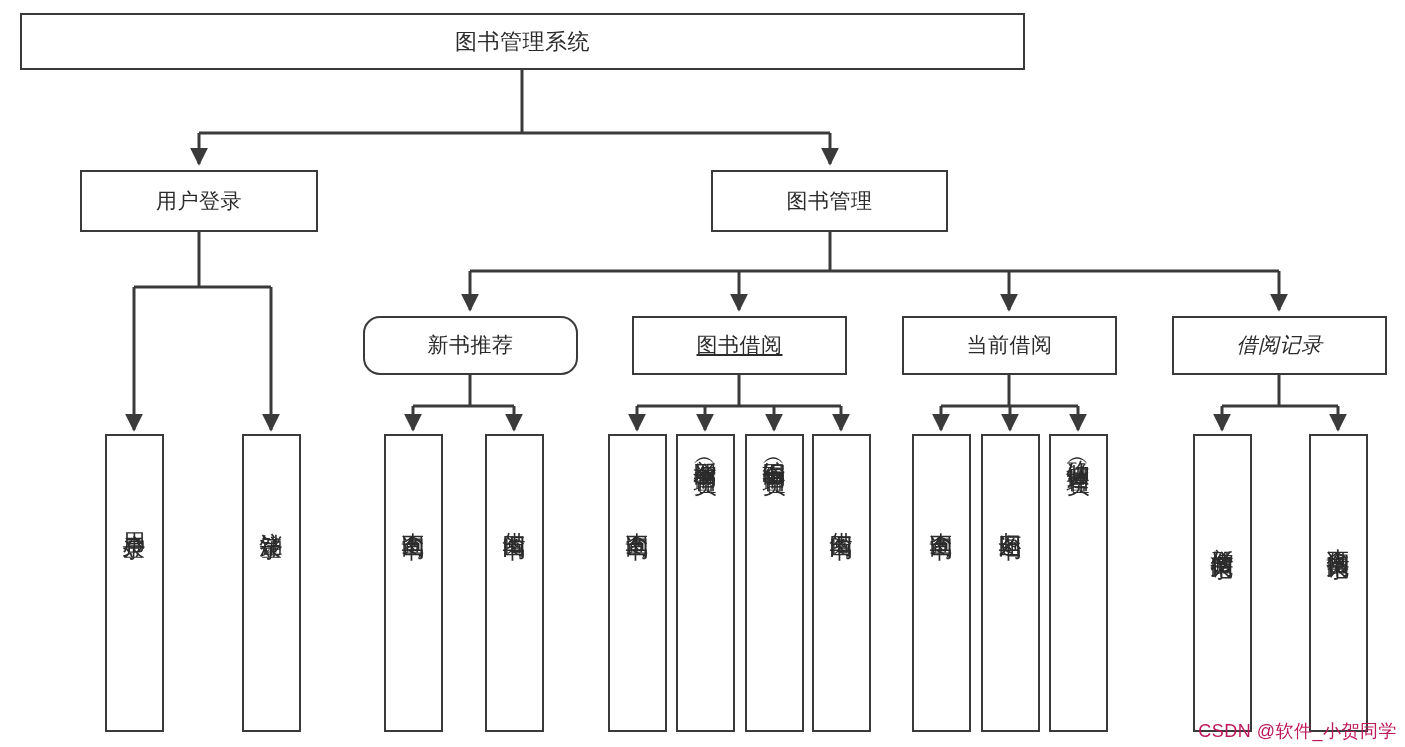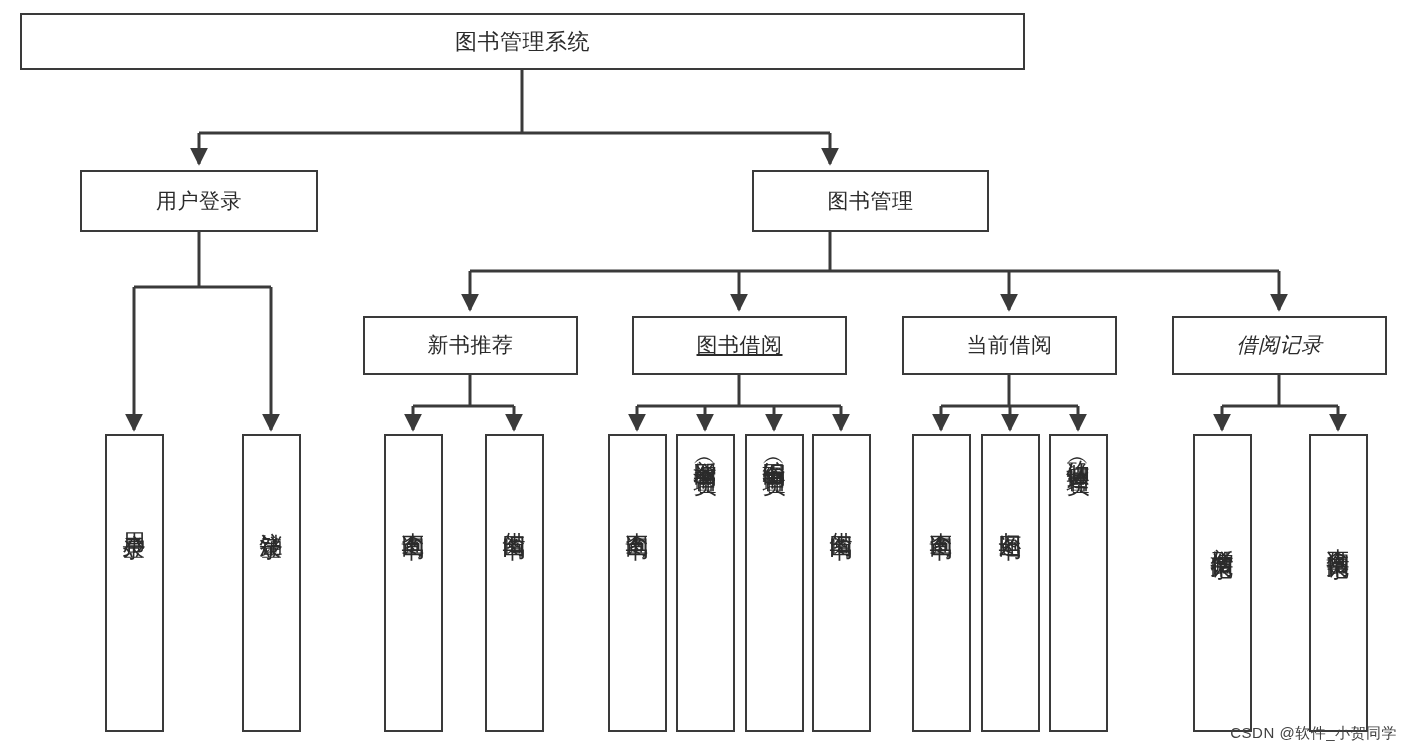--- a/index.html
+++ b/index.html
@@ -67,22 +67,22 @@
   .node.vert.mid .label {
     margin-top: 72px;
   }
   .node.vert.midshort .label {
     margin-top: 88px;
   }
   .watermark {
     position: absolute;
     right: 8px;
     bottom: 4px;
-    font-size: 15px;
-    color: #404040;
+    font-size: 18px;
+    color: #be185d;
     letter-spacing: 0.5px;
     white-space: nowrap;
     z-index: 3;
   }
 </style>
 </head>
 <body>
 
 <div id="canvas">
 
@@ -137,25 +137,25 @@
   </svg>
 
   <div class="node horiz root" style="left:20px; top:13px; width:1005px; height:57px;">
     <span class="label">图书管理系统</span>
   </div>
 
   <div class="node horiz" style="left:80px; top:170px; width:238px; height:62px;">
     <span class="label">用户登录</span>
   </div>
 
-  <div class="node horiz" style="left:752px; top:170px; width:237px; height:62px;">
+  <div class="node horiz" style="left:711px; top:170px; width:237px; height:62px;">
     <span class="label">图书管理</span>
   </div>
 
-  <div class="node horiz" style="left:363px; top:316px; width:215px; height:59px;">
+  <div class="node horiz" style="left:363px; top:316px; width:215px; height:59px;border-radius:17px;">
     <span class="label">新书推荐</span>
   </div>
 
   <div class="node horiz" style="left:632px; top:316px; width:215px; height:59px;text-decoration:underline;">
     <span class="label">图书借阅</span>
   </div>
 
   <div class="node horiz" style="left:902px; top:316px; width:215px; height:59px;">
     <span class="label">当前借阅</span>
   </div>

